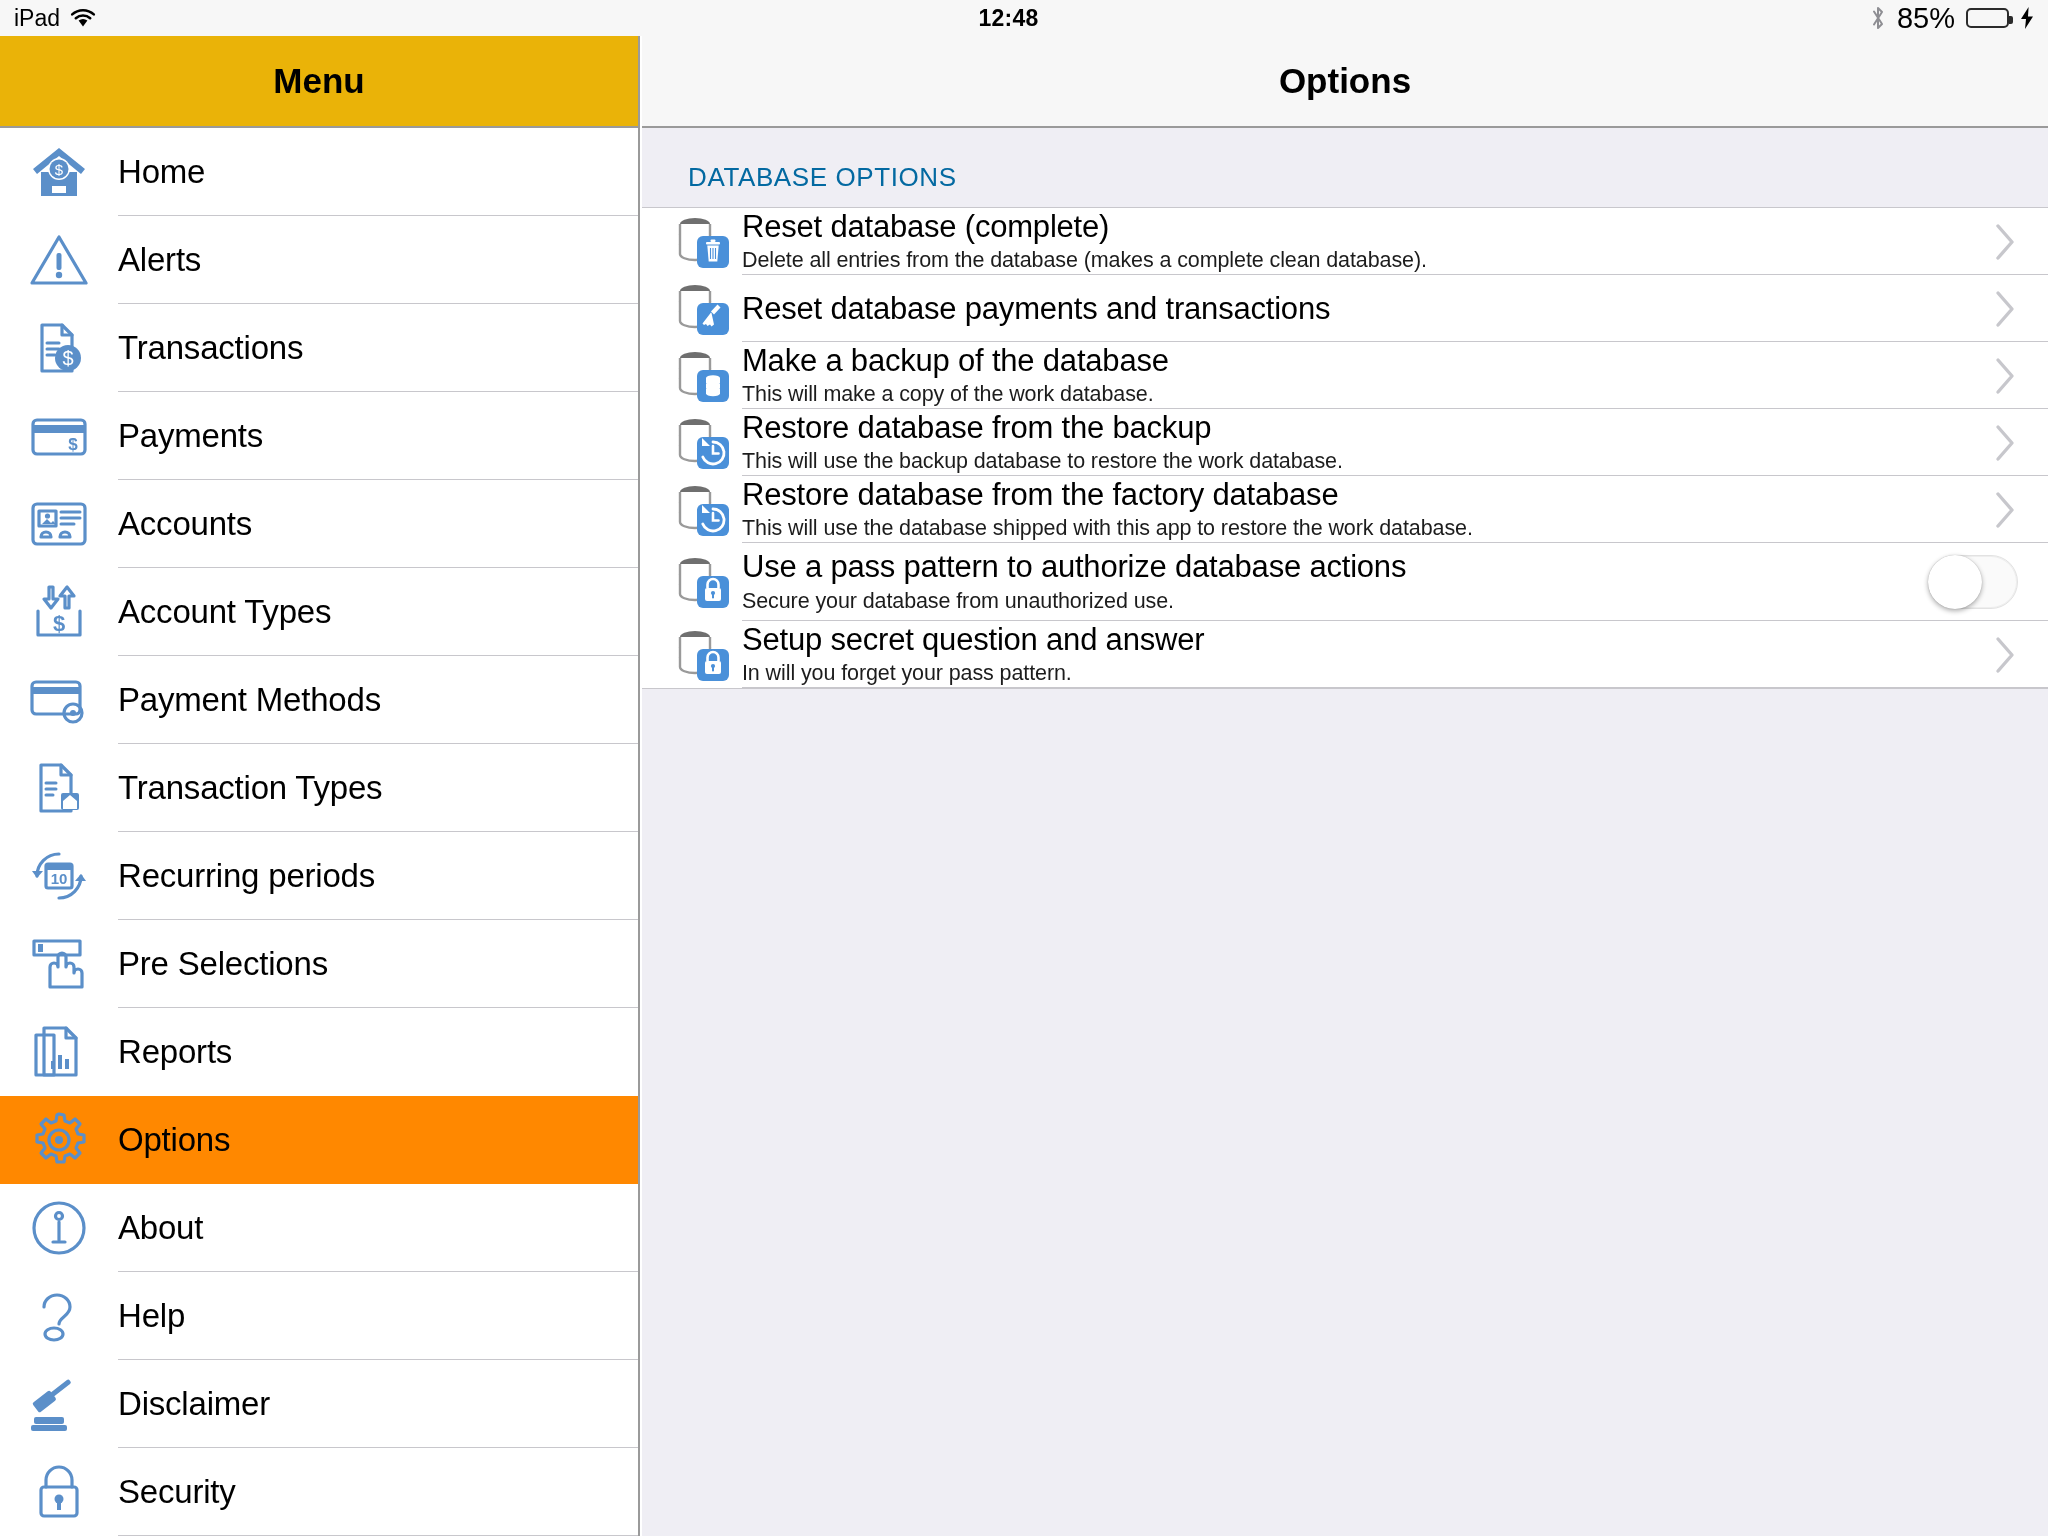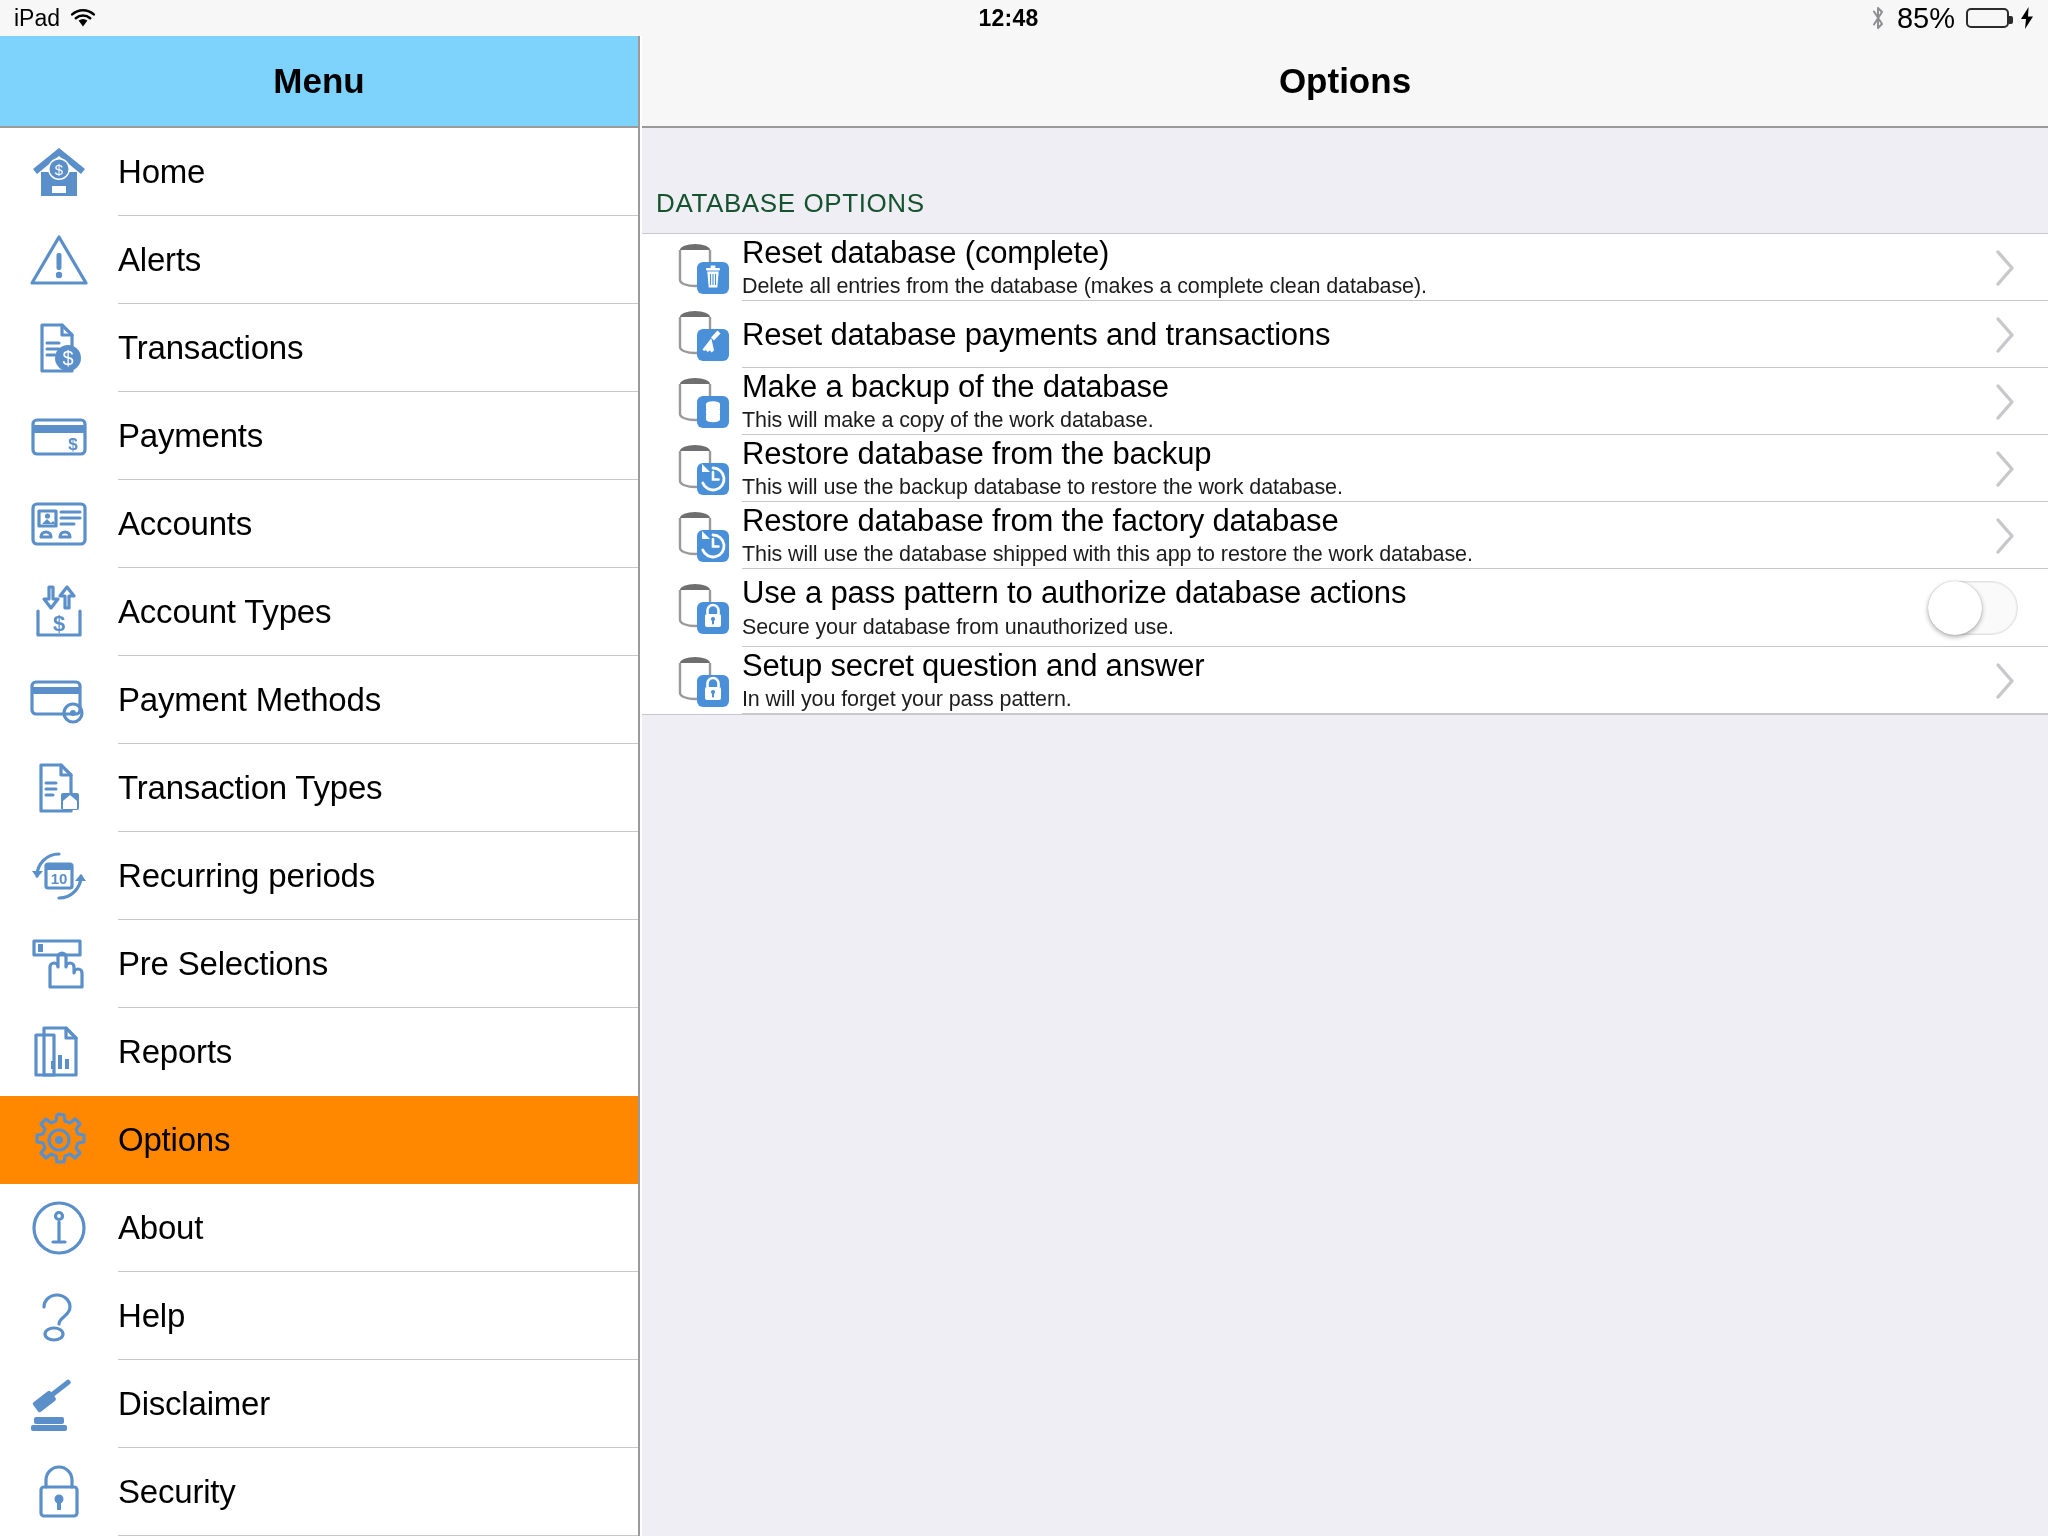--- a/index.html
+++ b/index.html
@@ -37,21 +37,21 @@
 
   
   .sidebar {
     position: absolute; top: 36px; left: 0;
     width: 640px; height: 1500px;
     background: #ffffff;
     border-right: 2px solid #9a9a9a;
     overflow: hidden;
   }
   .sidebar-header {
-    height: 92px; background: #7dd3fc;
+    height: 92px; background: #eab308;
     border-bottom: 2px solid #9a9a9a;
     display: flex; align-items: center; justify-content: center;
   }
   .sidebar-header .title { font-size: 35px; font-weight: 700; color: #000; }
 
   .menu-list { width: 100%; }
   .menu-item {
     position: relative;
     height: 88px;
     display: flex; align-items: center;
@@ -85,25 +85,25 @@
     overflow: hidden;
   }
   .main-header {
     height: 92px; background: #f7f7f7;
     border-bottom: 2px solid #9a9a9a;
     display: flex; align-items: center; justify-content: center;
   }
   .main-header .title { font-size: 35px; font-weight: 700; color: #000; }
 
   .section-head {
-    height: 105px;
+    height: 79px;
     display: flex; align-items: flex-end;
-    padding: 0 0 14px 14px;
+    padding: 0 0 14px 46px;
     background: #EFEEF4;
-    font-size: 26px; color: #14532d; letter-spacing: 0.6px;
+    font-size: 26px; color: #0369a1; letter-spacing: 0.6px;
   }
 
   .opt-list { background: #ffffff; border-top: 1px solid #c8c7cc; }
   .opt-row {
     position: relative;
     display: flex; align-items: center;
     height: 67px;
     background: #fff;
     padding-left: 22px;
   }

